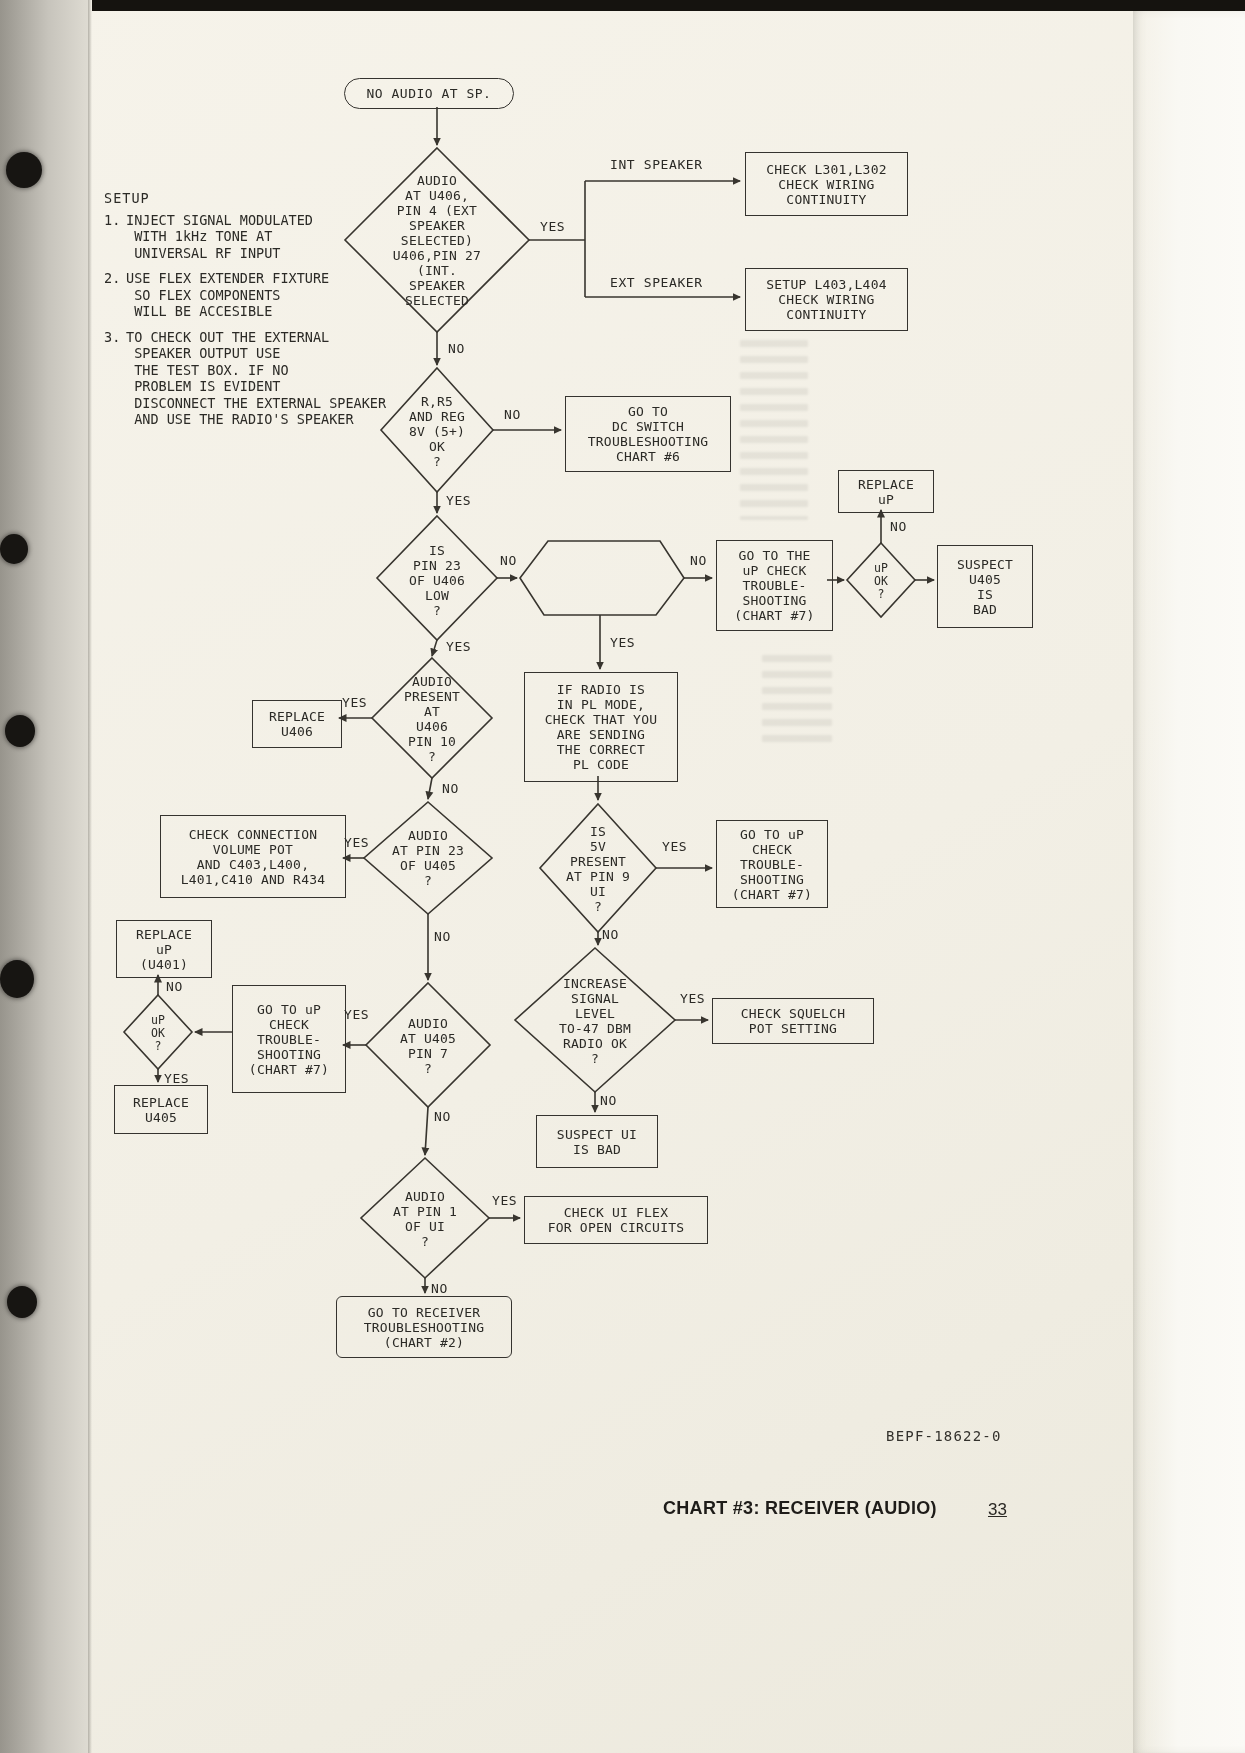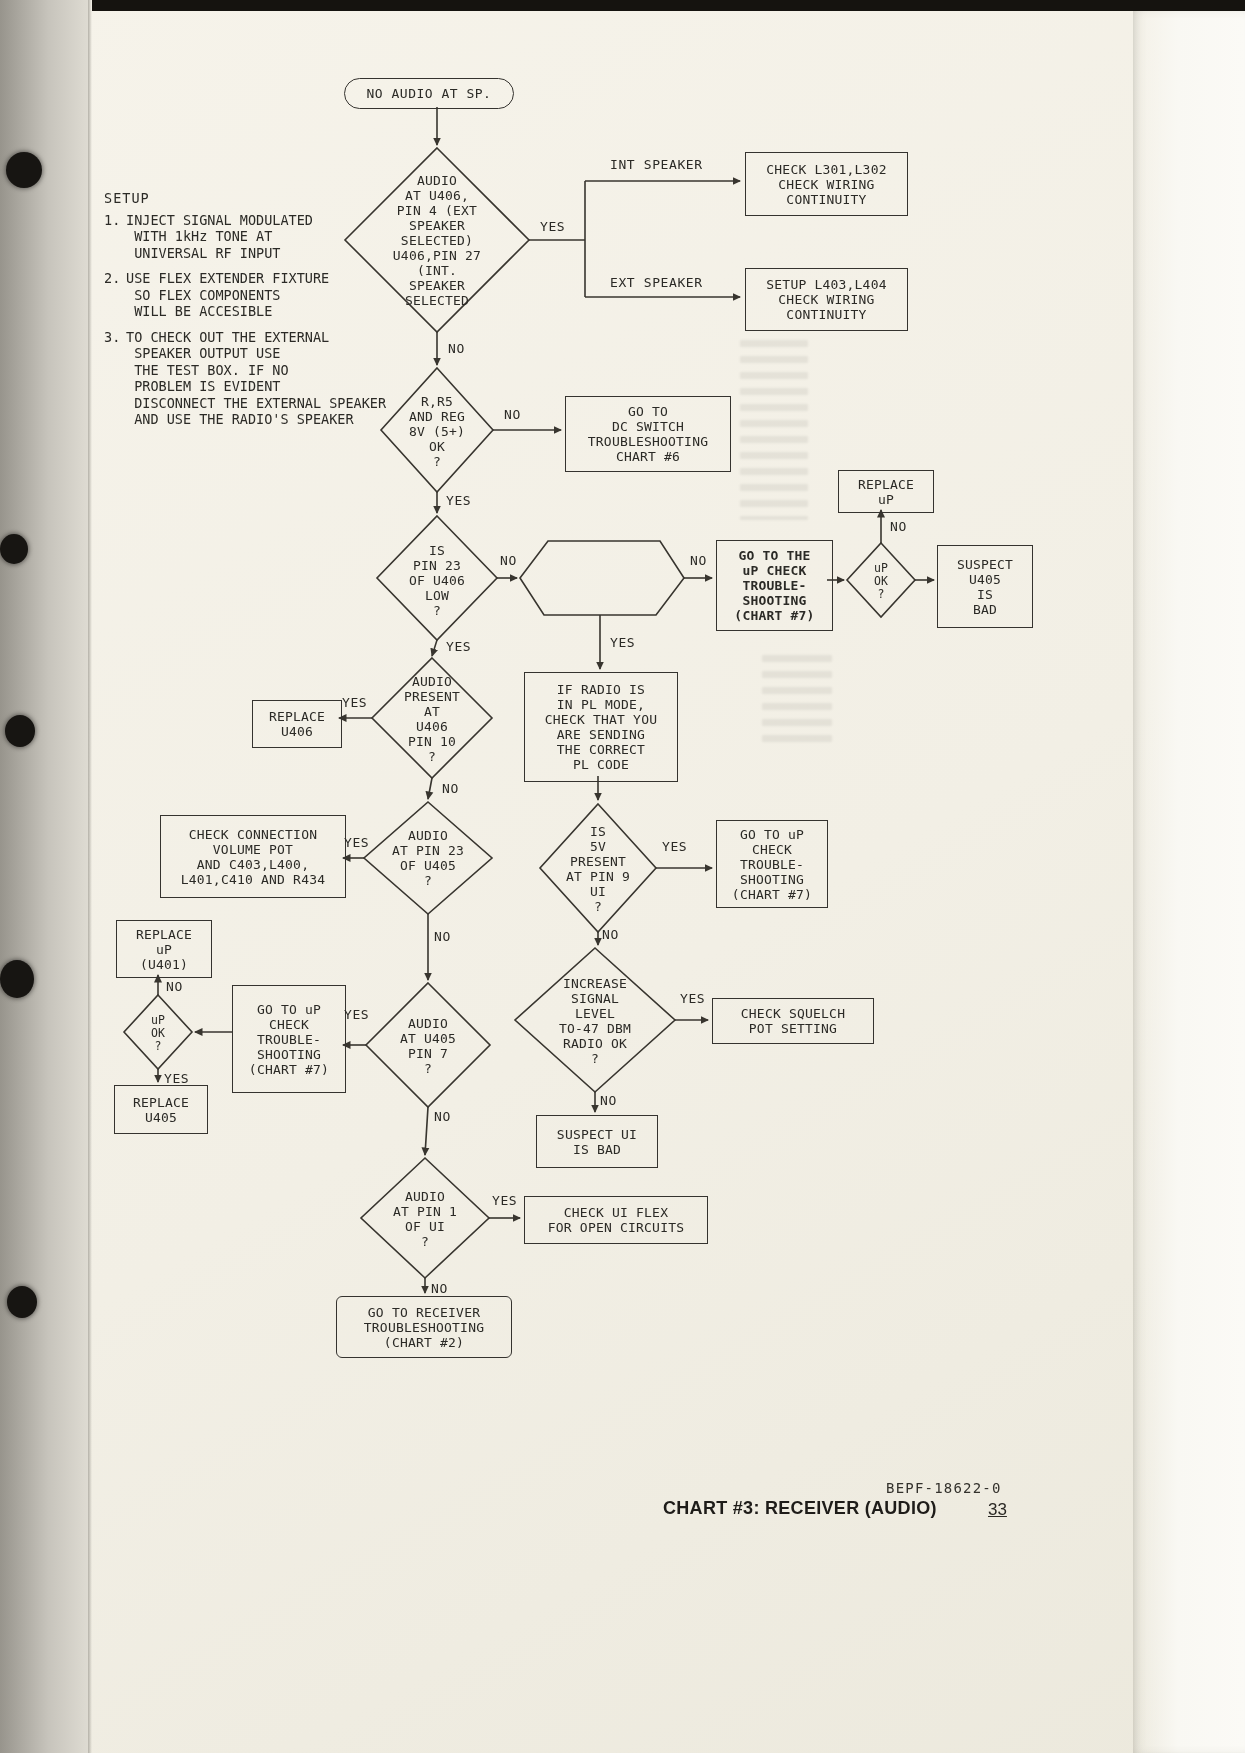--- a/index.html
+++ b/index.html
@@ -29,21 +29,21 @@
   .oval{border:1.6px solid #35332f;border-radius:16px;letter-spacing:.5px;}
   .small{font-size:11.5px;line-height:13px;}
   .elabel{position:absolute;font:13px/14px "DejaVu Sans Mono", monospace;
     color:#2b2a26;letter-spacing:.6px;white-space:nowrap;text-align:right;}
   .setup{position:absolute;left:104px;top:190px;width:330px;
     font:13.5px/16.5px "DejaVu Sans Mono", monospace;color:#2b2a26;}
   .setup-title{margin-bottom:5px;letter-spacing:1px;}
   .setup-item{display:flex;margin-bottom:9px;}
   .setup-num{width:22px;flex:none;}
   .setup-text{white-space:pre-wrap;}
-  .footer-ref{position:absolute;left:886px;top:1480px;
+  .footer-ref{position:absolute;left:886px;top:1428px;
     font:14px "DejaVu Sans Mono", monospace;letter-spacing:1.2px;color:#33312c;text-align:right;}
   .footer-title{position:absolute;left:663px;top:1498px;
     font:bold 18px "Liberation Sans", sans-serif;color:#1e1c19;letter-spacing:.3px;}
   .footer-page{position:absolute;left:988px;top:1500px;
     font:17px "Liberation Sans", sans-serif;color:#2a2824;text-decoration:underline;}
 </style>
 </head>
 <body>
 
 <div class="scan">
@@ -141,21 +141,21 @@
   <div class="box" style="left:565px;top:396px;width:160px;height:70px;">GO TO
 DC SWITCH
 TROUBLESHOOTING
 CHART #6</div>
 
   <div class="node-text" style="left:382px;top:542px;width:110px;height:76px;">IS
 PIN 23
 OF U406
 LOW
 ?</div>
-  <div class="box" style="left:716px;top:540px;width:111px;height:85px;font-weight:bold;">GO TO THE
+  <div class="box" style="left:716px;top:540px;width:111px;height:85px;">GO TO THE
 uP CHECK
 TROUBLE-
 SHOOTING
 (CHART #7)</div>
   <div class="node-text small" style="left:856px;top:558px;width:50px;height:46px;">uP
 OK
 ?</div>
   <div class="box" style="left:838px;top:470px;width:90px;height:37px;">REPLACE
 uP</div>
   <div class="box" style="left:937px;top:545px;width:90px;height:77px;">SUSPECT

